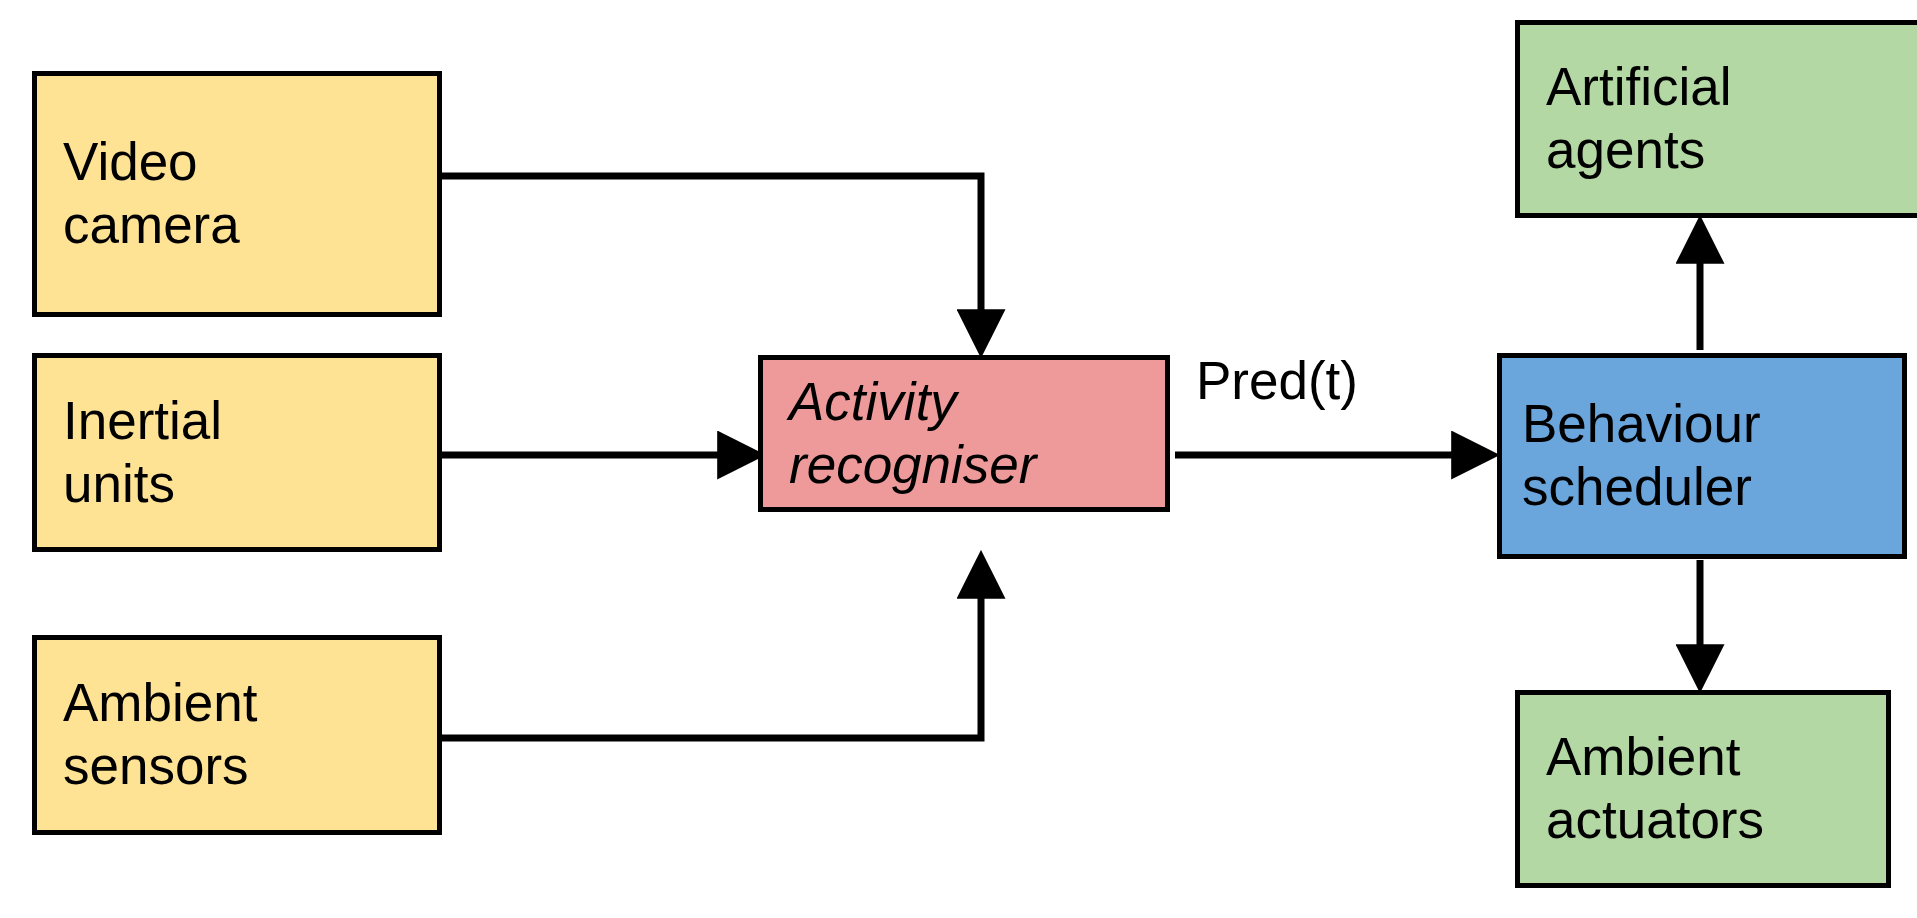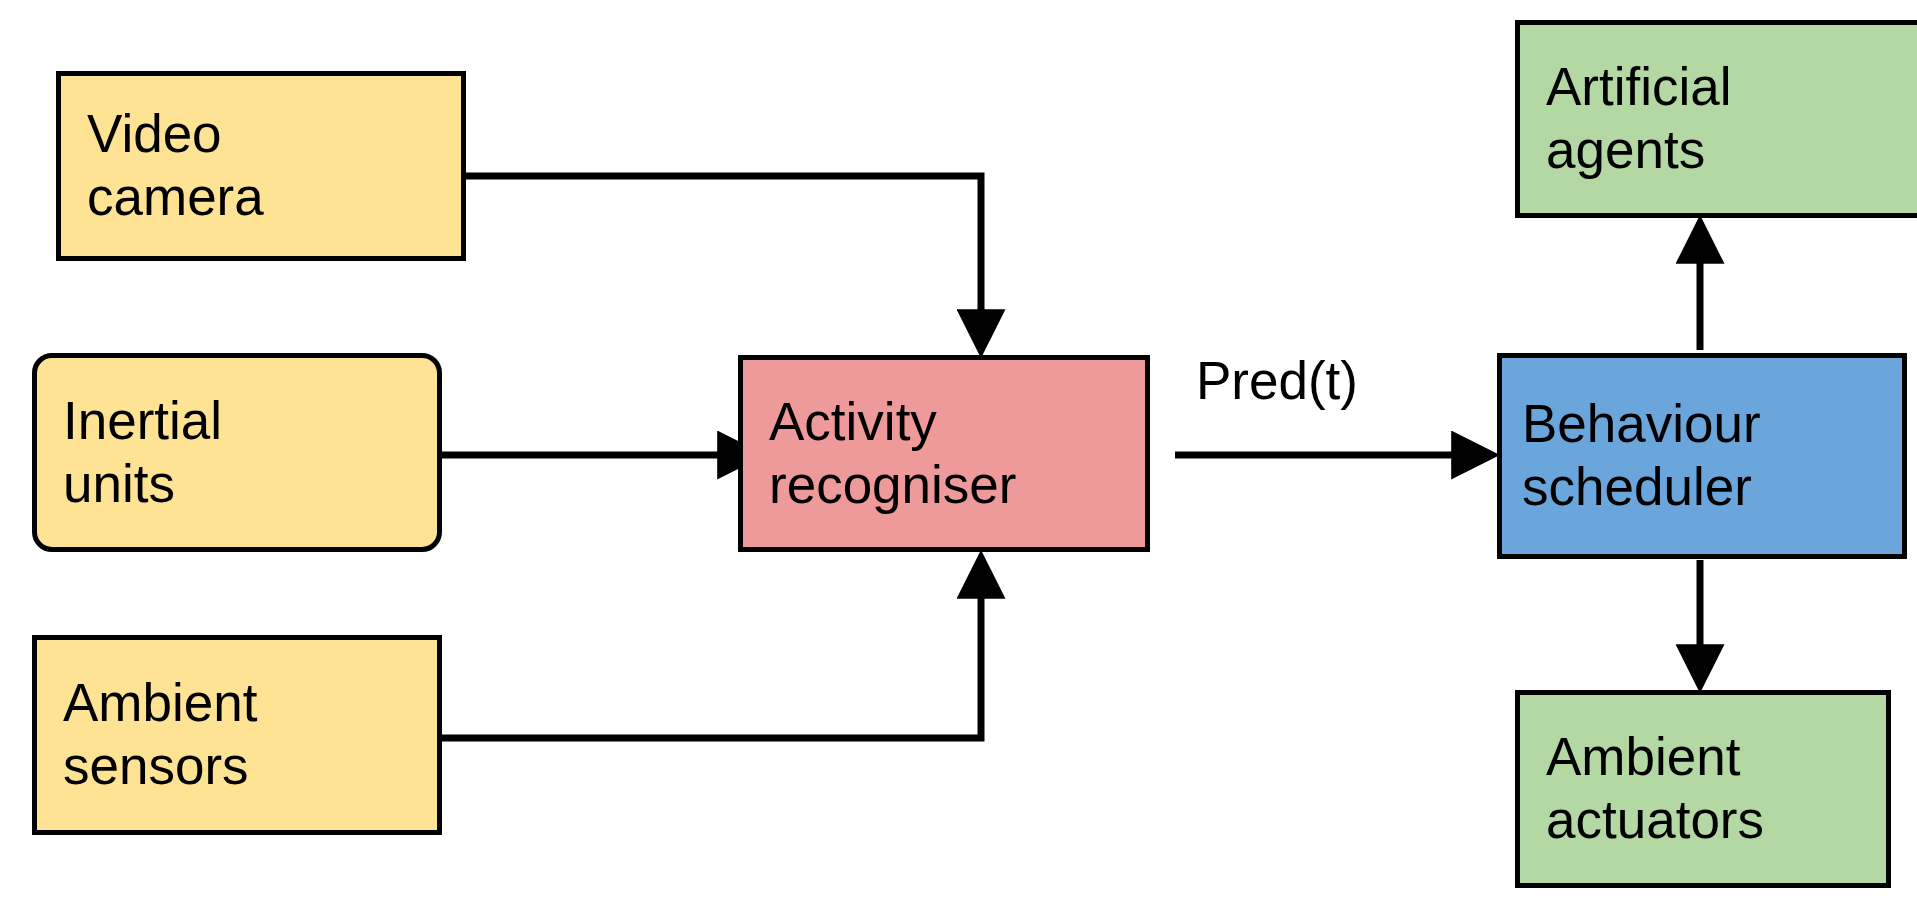--- a/index.html
+++ b/index.html
@@ -83,36 +83,36 @@
 
     <g>
       <path d="M 1700 350 L 1700 223" fill="none" stroke="#000000" stroke-width="7" marker-end="url(#arrow)"></path>
     </g>
 
     <g>
       <path d="M 1700 560 L 1700 685" fill="none" stroke="#000000" stroke-width="7" marker-end="url(#arrow)"></path>
     </g>
   </svg>
 
-  <div class="node sensor" style="left:32px; top:71px; width:410px; height:190px;margin-left:24px;">
+  <div class="node sensor" style="left:32px; top:71px; width:410px; height:246px;">
     <span class="node-label">Video
 camera</span>
   </div>
 
-  <div class="node sensor" style="left:32px; top:353px; width:410px; height:199px;border-radius:20px;">
+  <div class="node sensor" style="left:32px; top:353px; width:410px; height:199px;">
     <span class="node-label">Inertial
 units</span>
   </div>
 
   <div class="node sensor" style="left:32px; top:635px; width:410px; height:200px;">
     <span class="node-label">Ambient
 sensors</span>
   </div>
 
-  <div class="node process" style="left:738px; top:355px; width:412px; height:197px;">
+  <div class="node process" style="left:758px; top:355px; width:412px; height:157px;font-style:italic;">
     <span class="node-label">Activity
 recogniser</span>
   </div>
 
   <div class="node sched" style="left:1497px; top:353px; width:410px; height:206px;">
     <span class="node-label">Behaviour
 scheduler</span>
   </div>
 
   <div class="node output" style="left:1515px; top:20px; width:444px; height:198px;">

